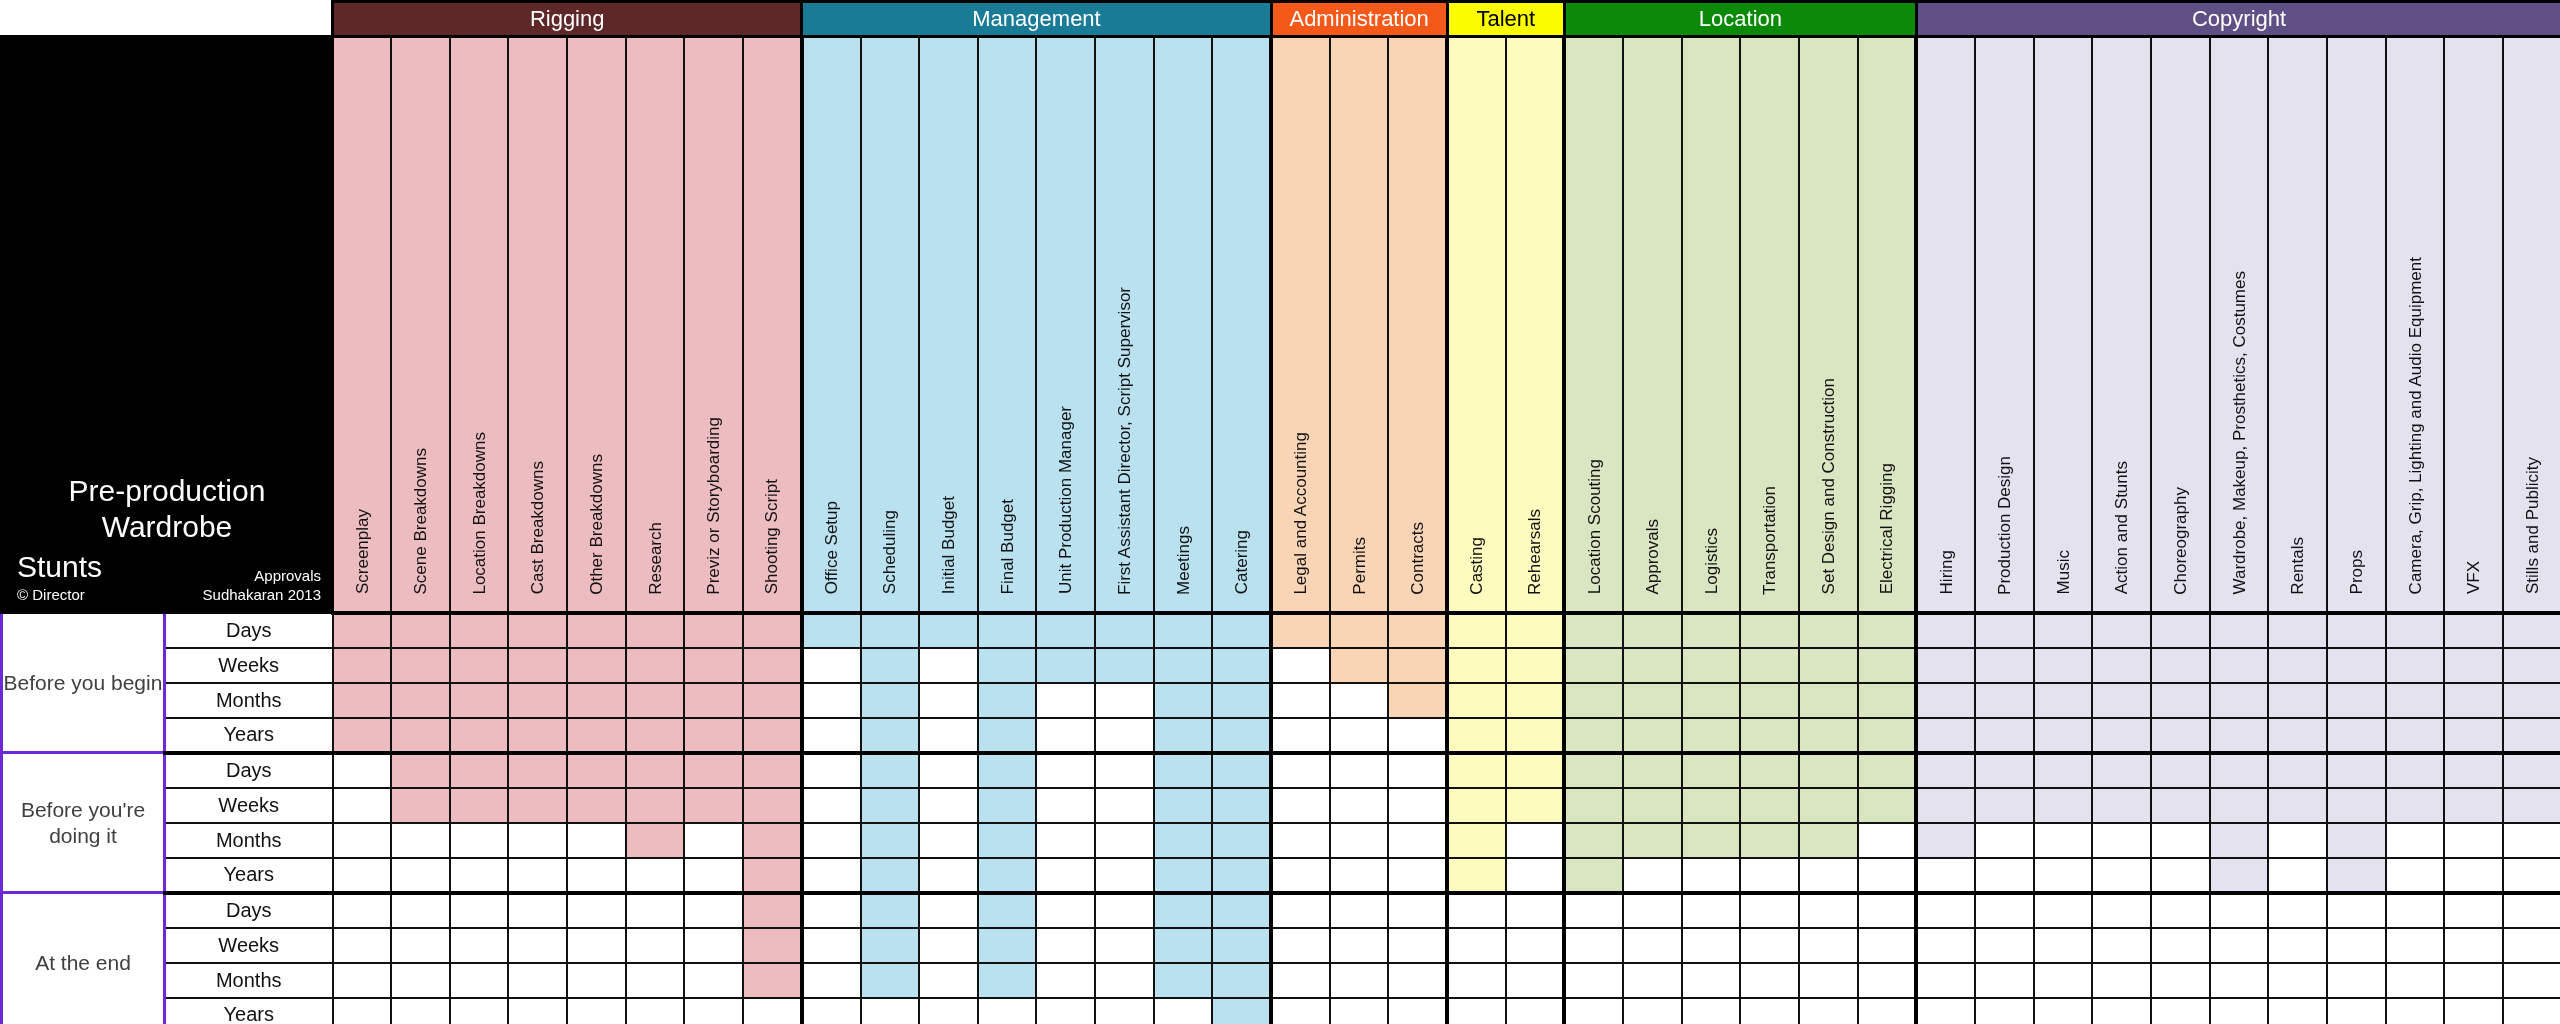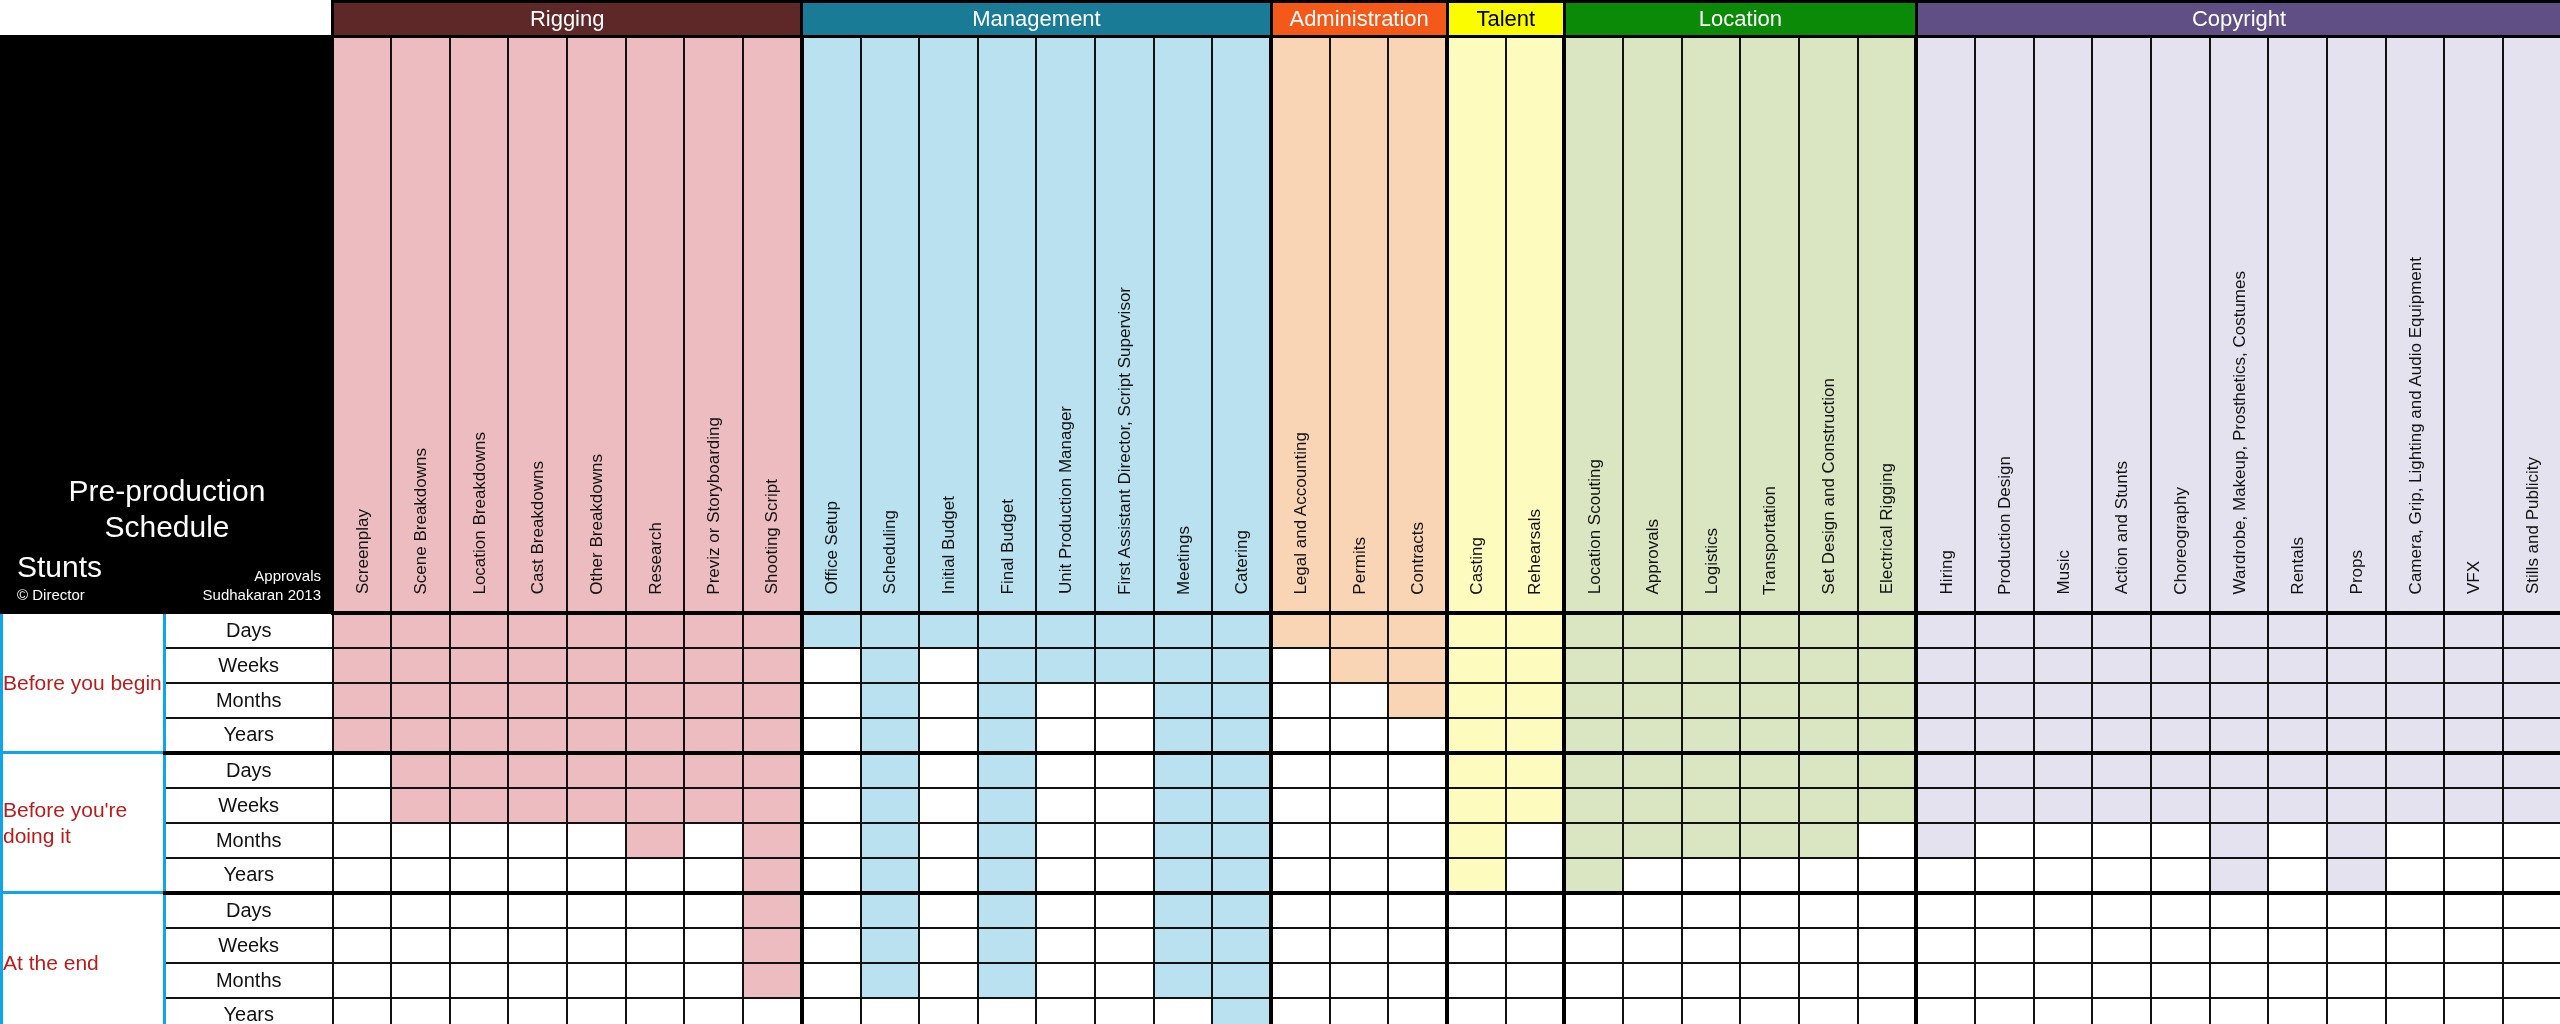--- a/index.html
+++ b/index.html
@@ -60,21 +60,21 @@
     letter-spacing:0px;
   }
   .vwrap{height:100%;display:flex;align-items:flex-end;justify-content:center;}
 
   
   td.cell{border:2px solid #111;height:35px;}
   td.cell.thickbot{border-bottom:4px solid #000;}
   td.cell.thicktop{border-top:4px solid #000;}
 
   td.phaselabel{
-    border:3px solid #0ea5e9;font-size:21px;color:#b91c1c;
+    border:3px solid #6d28d9;text-align:center;font-size:21px;color:#404040;
     background:#fff;line-height:1.22;
   }
   td.unitlabel{
     border:2px solid #111;text-align:center;font-size:20px;color:#111;background:#fff;
   }
   td.unitlabel.thickbot{border-bottom:4px solid #000;}
 </style>
 </head>
 <body>
 
@@ -127,21 +127,21 @@
           <td colspan="2" class="gap-left"></td>
           <td colspan="8" class="group" style="background: rgb(94, 39, 40); color: rgb(255, 255, 255);"><span>Rigging</span></td>
           <td colspan="8" class="group" style="background: rgb(26, 123, 150); color: rgb(255, 255, 255);"><span>Management</span></td>
           <td colspan="3" class="group" style="background: rgb(244, 89, 26); color: rgb(255, 255, 255);"><span>Administration</span></td>
           <td colspan="2" class="group talent" style="background: rgb(252, 252, 0); color: rgb(0, 0, 0);"><span>Talent</span></td>
           <td colspan="6" class="group" style="background: rgb(10, 138, 7); color: rgb(255, 255, 255);"><span>Location</span></td>
           <td colspan="11" class="group" style="background: rgb(95, 79, 133); color: rgb(255, 255, 255);"><span>Copyright</span></td>
         </tr>
         <tr style="height: 576px;">
           <td colspan="2" class="titleblock">
-            <div class="title-main"><span>Pre-production</span><br><span>Schedule</span></div>
+            <div class="title-main"><span>Pre-production</span><br><span>Wardrobe</span></div>
             <div class="copyline">
               <span style="font-size:30px;">Stunts</span>
               <span class="cw">Approvals</span>
             </div>
             <div class="copyline2">
               <span class="cw">© Director</span>
               <span class="cw">Sudhakaran 2013</span>
             </div>
           </td>
           <td class="vhead" style="background: rgb(237, 188, 192);">

